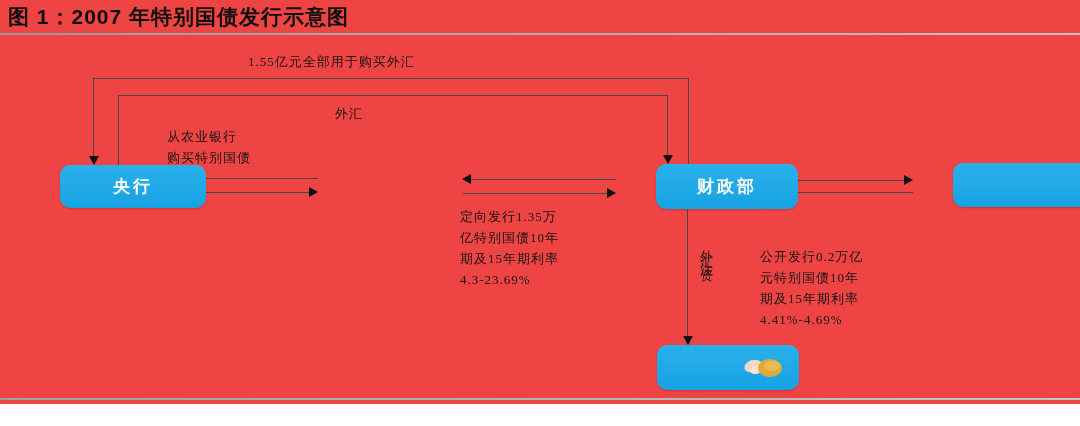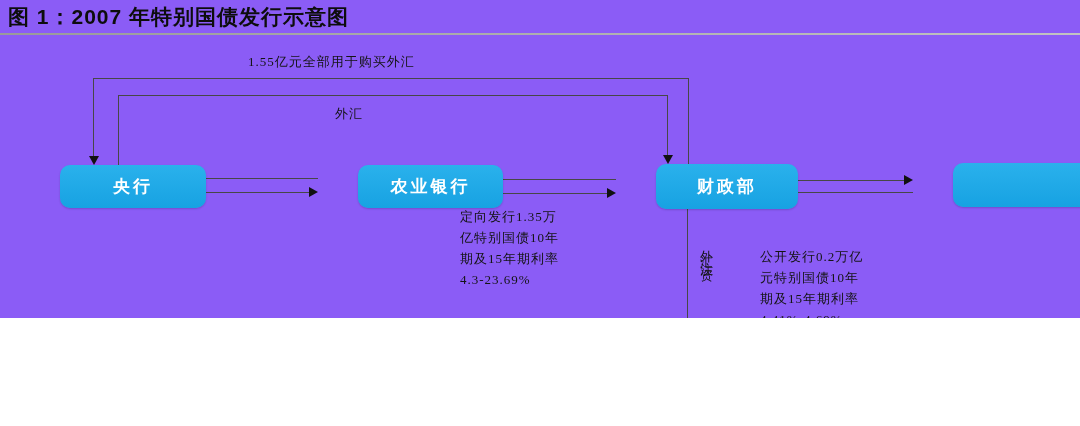--- a/index.html
+++ b/index.html
@@ -1,17 +1,17 @@
 <!DOCTYPE html>
 <html><head>
 <meta charset="utf-8">
 <style>
   html,body{margin:0;padding:0;background:#ffffff;}
   #stage{
-    position:relative;width:1080px;height:318px;background:#8b5cf6;overflow:hidden;
+    position:relative;width:1080px;height:404px;background:#ef4444;overflow:hidden;
     font-family:"Liberation Serif","DejaVu Serif",serif;color:#1a1a1a;
   }
   .title{
     position:absolute;left:8px;top:3px;font-family:"Liberation Sans","DejaVu Sans",sans-serif;
     font-weight:bold;font-size:21px;color:#0d0d0d;letter-spacing:1px;white-space:nowrap;
   }
   .rule{position:absolute;left:0;width:1080px;height:2px;background:#a9a9a9;}
   .rule.top{top:33px;background:linear-gradient(to right,#9a9a9a,#c2c2c2);}
   .rule.bottom{top:398px;background:linear-gradient(to right,#a0a0a0,#c6c6c6);}
   .node{
@@ -55,20 +55,22 @@
   <div class="line hline" style="left:118px;top:95px;width:549px;"></div>
   <div class="line vline" style="left:118px;top:95px;height:70px;"></div>
   <div class="line vline" style="left:667px;top:95px;height:62px;"></div>
   <div class="arrow down" style="left:663px;top:155px;"></div>
   <div class="lbl" style="left:335px;top:103px;width:70px;">外汇</div>
 
   <div class="line hline" style="left:172px;top:178px;width:146px;"></div>
   <div class="arrow left" style="left:165px;top:173px;"></div>
   <div class="line hline" style="left:166px;top:192px;width:144px;"></div>
   <div class="arrow right" style="left:309px;top:187px;"></div>
+  <div class="lbl" style="left:167px;top:126px;width:140px;">从农业银行
+购买特别国债</div>
 
   <div class="line hline" style="left:469px;top:179px;width:147px;"></div>
   <div class="arrow left" style="left:462px;top:174px;"></div>
   <div class="line hline" style="left:463px;top:193px;width:145px;"></div>
   <div class="arrow right" style="left:607px;top:188px;"></div>
   <div class="lbl" style="left:460px;top:206px;width:156px;">定向发行1.35万
 亿特别国债10年
 期及15年期利率
 4.3-23.69%</div>
 
@@ -81,23 +83,20 @@
 期及15年期利率
 4.41%-4.69%</div>
 
   <div class="line vline" style="left:687px;top:209px;height:129px;"></div>
   <div class="arrow down" style="left:683px;top:336px;"></div>
   <div class="lbl vert" style="left:696px;top:240px;">外汇注资</div>
 
   <div class="node" style="left:20px;top:165px;width:146px;height:43px;">
     <span>央行</span>
   </div>
-  <div class="node" style="left:318px;top:165px;width:145px;height:43px;">
-    <span>农业银行</span>
-  </div>
   <div class="node" style="left:616px;top:164px;width:142px;height:45px;">
     <span>财政部</span>
   </div>
   <div class="node" style="left:913px;top:163px;width:146px;height:44px;">
     <span></span>
   </div>
   <div class="node" style="left:617px;top:345px;width:142px;height:45px;">
     <span></span>
     <svg class="logo-blob" viewBox="0 0 44 26">
       <ellipse cx="12" cy="12" rx="9" ry="6" fill="#f3d4c8" transform="rotate(-18 12 12)"></ellipse>

